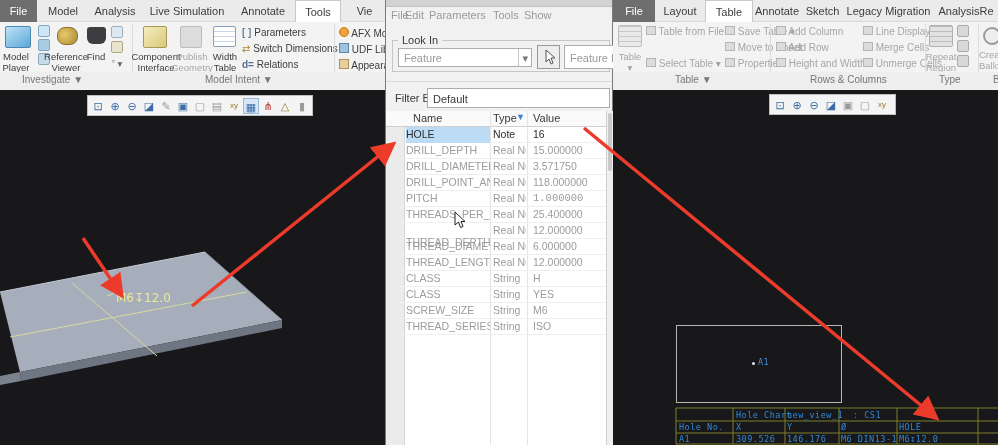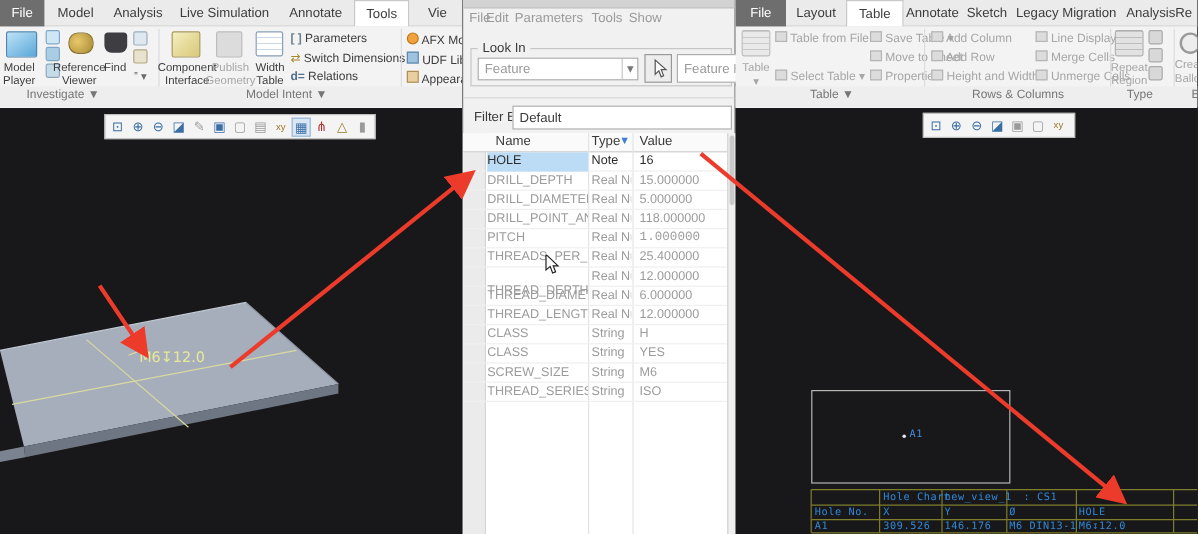--- a/index.html
+++ b/index.html
@@ -192,21 +192,21 @@
             <span class="pcell" style="left: 147px; width: 70px; color: rgb(45, 45, 45);">16</span>
           </div>
           <div class="prow" style="top: 32px;">
             <span class="pcell" style="left: 20px; width: 84px;">DRILL_DEPTH</span>
             <span class="pcell" style="left: 107px; width: 33px;">Real Nu...</span>
             <span class="pcell" style="left: 147px; width: 70px;">15.000000</span>
           </div>
           <div class="prow" style="top: 48px;">
             <span class="pcell" style="left: 20px; width: 84px;">DRILL_DIAMETER</span>
             <span class="pcell" style="left: 107px; width: 33px;">Real Nu...</span>
-            <span class="pcell" style="left: 147px; width: 70px;">5.000000</span>
+            <span class="pcell" style="left: 147px; width: 70px;">3.571750</span>
           </div>
           <div class="prow" style="top: 64px;">
             <span class="pcell" style="left: 20px; width: 84px;">DRILL_POINT_ANGLE</span>
             <span class="pcell" style="left: 107px; width: 33px;">Real Nu...</span>
             <span class="pcell" style="left: 147px; width: 70px;">118.000000</span>
           </div>
           <div class="prow" style="top: 80px;">
             <span class="pcell" style="left: 20px; width: 84px;">PITCH</span>
             <span class="pcell" style="left: 107px; width: 33px;">Real Nu...</span>
             <span class="pcell" style="left: 147px; width: 70px; font-family: Liberation Mono, monospace;">1.000000</span>

